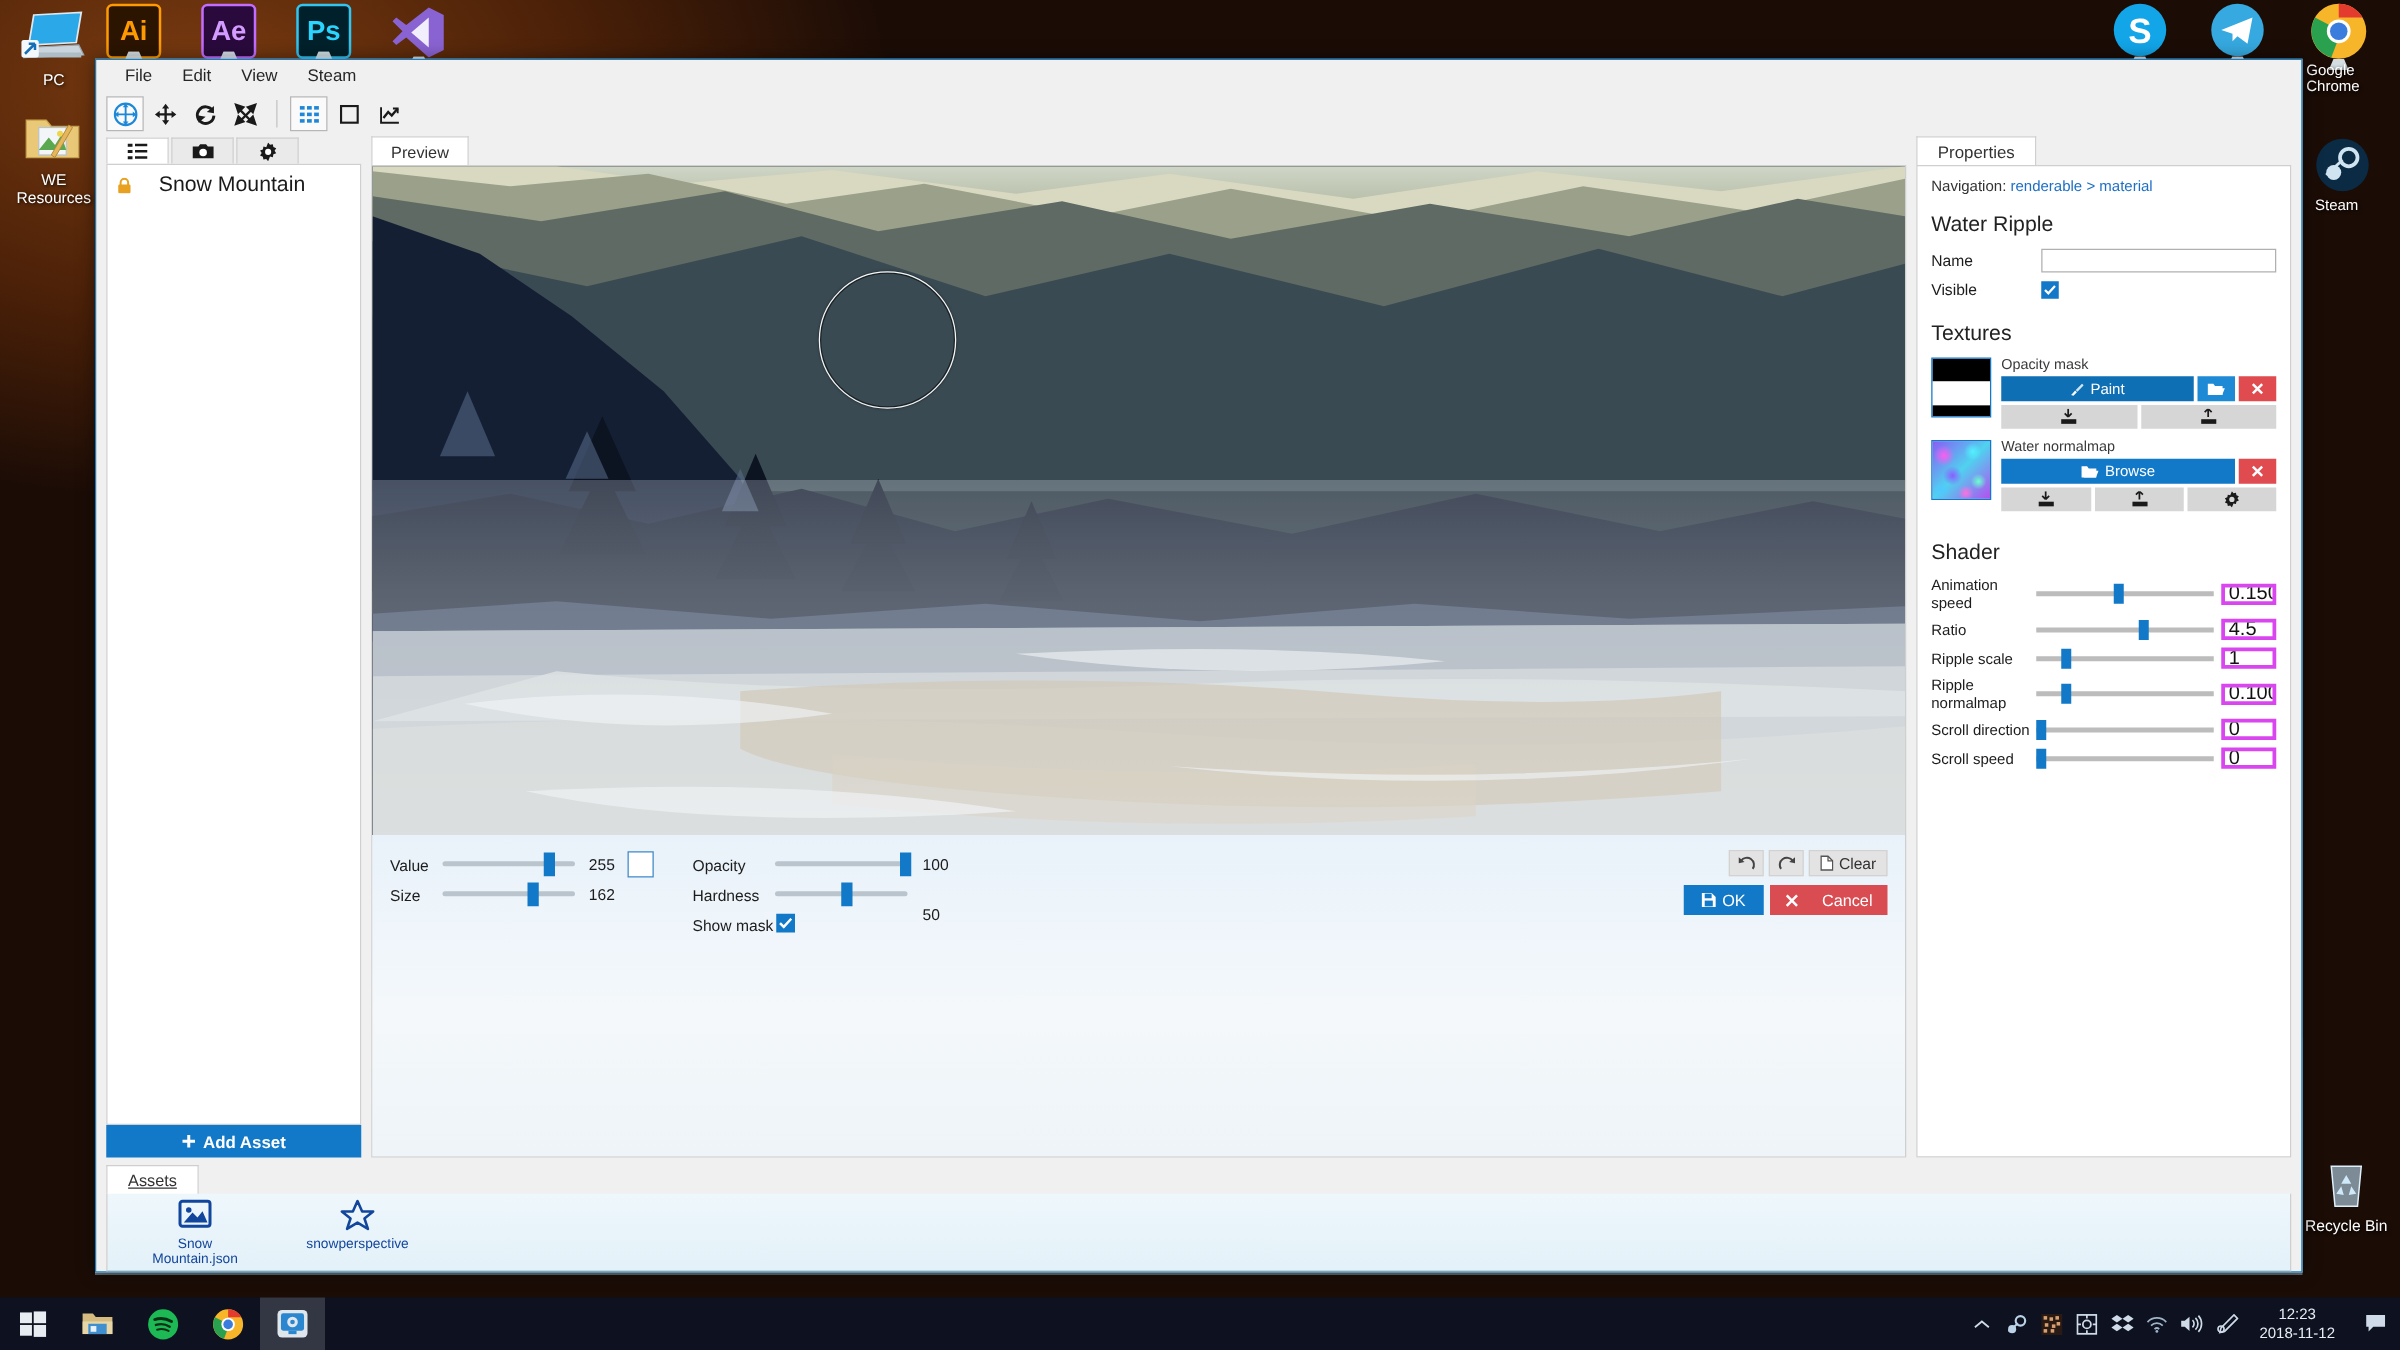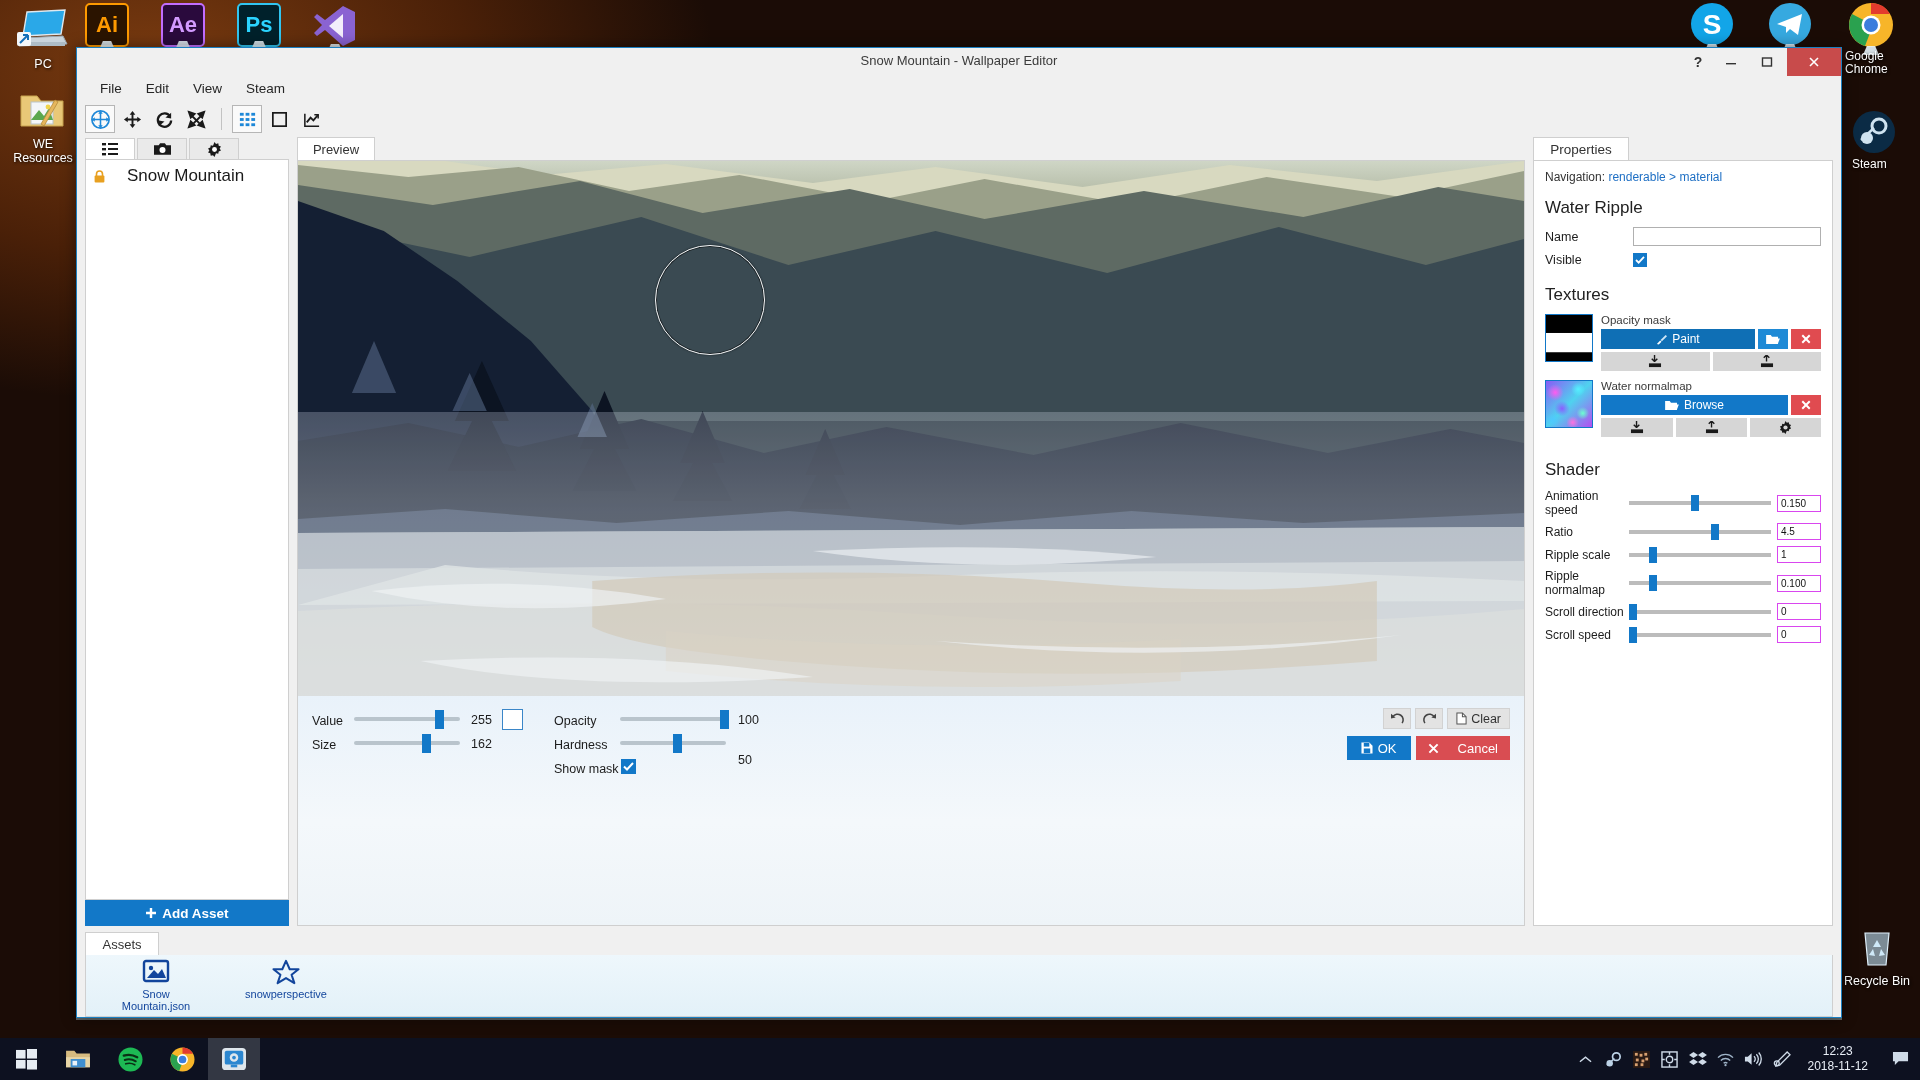--- a/index.html
+++ b/index.html
@@ -108,21 +108,21 @@
   .chk svg{ display:block; }
   .gbtn{ height:21px;background:#e3e3e3;border:1px solid #d2d2d2;display:flex;align-items:center;
      justify-content:center;gap:4px;font-size:12.5px;color:#333;cursor:pointer;padding:0 8px;}
   .bluebtn{ height:24px;background:#1278c8;color:#fff;display:flex;align-items:center;
      justify-content:center;gap:5px;font-size:13px;cursor:pointer;padding:0 14px;}
   .redbtn{ height:24px;background:#d94d52;color:#fff;display:flex;align-items:center;
      justify-content:center;gap:19px;font-size:13px;cursor:pointer;padding:0 12px;}
   
   #assets-panel{ flex:0 0 auto; margin:6px 8px 0 8px; }
   .tab-assets{ width:74px;height:23px;background:#fff;border:1px solid #cfcfcf;border-bottom:none;
-     display:flex;align-items:center;justify-content:center;font-size:13px;color:#333;cursor:pointer;}
+     display:flex;align-items:center;justify-content:center;font-size:13px;color:#333;cursor:pointer;text-decoration:underline;}
   #assets-body{ height:62px;border:1px solid #cfcfcf;border-top:none;
      background:linear-gradient(180deg,#eef7fc 0%,#e3f1f8 100%); display:flex; padding:4px 22px; gap:34px;}
   .asset-item{ width:96px;text-align:center;color:#12459c;font-size:11px;line-height:12px;cursor:pointer;}
   
   #rightcol{ width:300px; flex:0 0 auto; margin-left:8px; display:flex; flex-direction:column;}
   .tab-prop{ width:96px;height:23px;background:#fff;border:1px solid #cfcfcf;border-bottom:none;
      display:flex;align-items:center;justify-content:center;font-size:13.5px;color:#333;cursor:pointer;}
   #prop-body{ flex:1 1 auto; background:#fff; border:1px solid #cfcfcf; padding:9px 11px; min-height:0;
      overflow:hidden;}
   .nav-line{ font-size:12px;color:#333; margin-bottom:14px;}
@@ -143,21 +143,21 @@
      justify-content:center;cursor:pointer;}
   .b-red{ width:30px;height:20px;background:#e04b50;color:#fff;display:flex;align-items:center;
      justify-content:center;font-size:13px;cursor:pointer;}
   .b-grey{ flex:1 1 auto;height:19px;background:#d6d6d6;display:flex;align-items:center;
      justify-content:center;cursor:pointer;}
   .srow{ display:flex;align-items:center;margin-bottom:6px;}
   .slab{ width:84px;font-size:12px;color:#1c1c1c;flex:0 0 auto;}
   .sslider{ flex:1 1 auto; position:relative; height:16px; display:flex;align-items:center;margin-right:6px;}
   .strack{ position:absolute;left:0;right:0;height:4px;background:#bcbcbc;}
   .sknob{ position:absolute;width:8px;height:16px;background:#1278c8;}
-  .sbox{ width:44px;height:17px;border:1px solid #d946ef;background:#fff;font-size:10px;
+  .sbox{ width:44px;height:17px;border:3px solid #d946ef;background:#fff;font-size:16px;
      color:#111;display:flex;align-items:center;padding-left:3px;overflow:hidden;flex:0 0 auto;}
   
   #subtitle{ position:absolute; left:0; right:0; top:880px; text-align:center;
      font-family:"DejaVu Sans", sans-serif; font-size:60px; color:#f2f5f7;
      letter-spacing:2px; text-shadow:0 2px 10px rgba(40,60,70,.5);}
   
   #taskbar{ position:absolute;left:0;bottom:0;width:1920px;height:42px;
      background:rgba(12,18,34,.93); display:flex; align-items:center;}
   .tb-ico{ width:52px;height:42px;display:flex;align-items:center;justify-content:center;cursor:pointer;}
   .tb-ico.active{ background:rgba(255,255,255,.16); }
@@ -271,39 +271,20 @@
 </div>
 <div class="dock-label" style="left:1852px;top:158px;">Steam</div>
 
 <div style="position:absolute;left:76px;top:830px;width:1766px;height:190px;
      background:linear-gradient(180deg, rgba(200,225,230,.25) 0%, rgba(215,235,238,.55) 40%, rgba(180,215,225,.45) 100%);
      filter:blur(0.3px);"></div>
 <div id="subtitle">有许多工具可以创建动画</div>
 
 <div id="win">
 
-  <div id="titlebar">
-    <div id="title-text">Snow Mountain - Wallpaper Editor</div>
-    <div class="wb" id="wb-help">?</div>
-    <div class="wb" id="wb-min">
-      <svg width="12" height="12" viewBox="0 0 12 12">
-        <rect x="1" y="7" width="10" height="1.4" fill="#333"></rect>
-        </svg>
-    </div>
-    <div class="wb" id="wb-max">
-      <svg width="12" height="12" viewBox="0 0 12 12">
-        <rect x="1.5" y="2" width="9" height="8" fill="none" stroke="#333" stroke-width="1.4"></rect>
-        </svg>
-    </div>
-    <div class="wb" id="wb-close">
-      <svg width="14" height="14" viewBox="0 0 14 14">
-        <path d="M3 3 L11 11 M11 3 L3 11" stroke="#fff" stroke-width="1.6"></path>
-        </svg>
-    </div>
-  </div>
 
   <div id="menubar">
     <div class="mi">File</div>
     <div class="mi">Edit</div>
     <div class="mi">View</div>
     <div class="mi">Steam</div>
   </div>
 
   <div id="toolbar">
     <div class="tbtn active">

